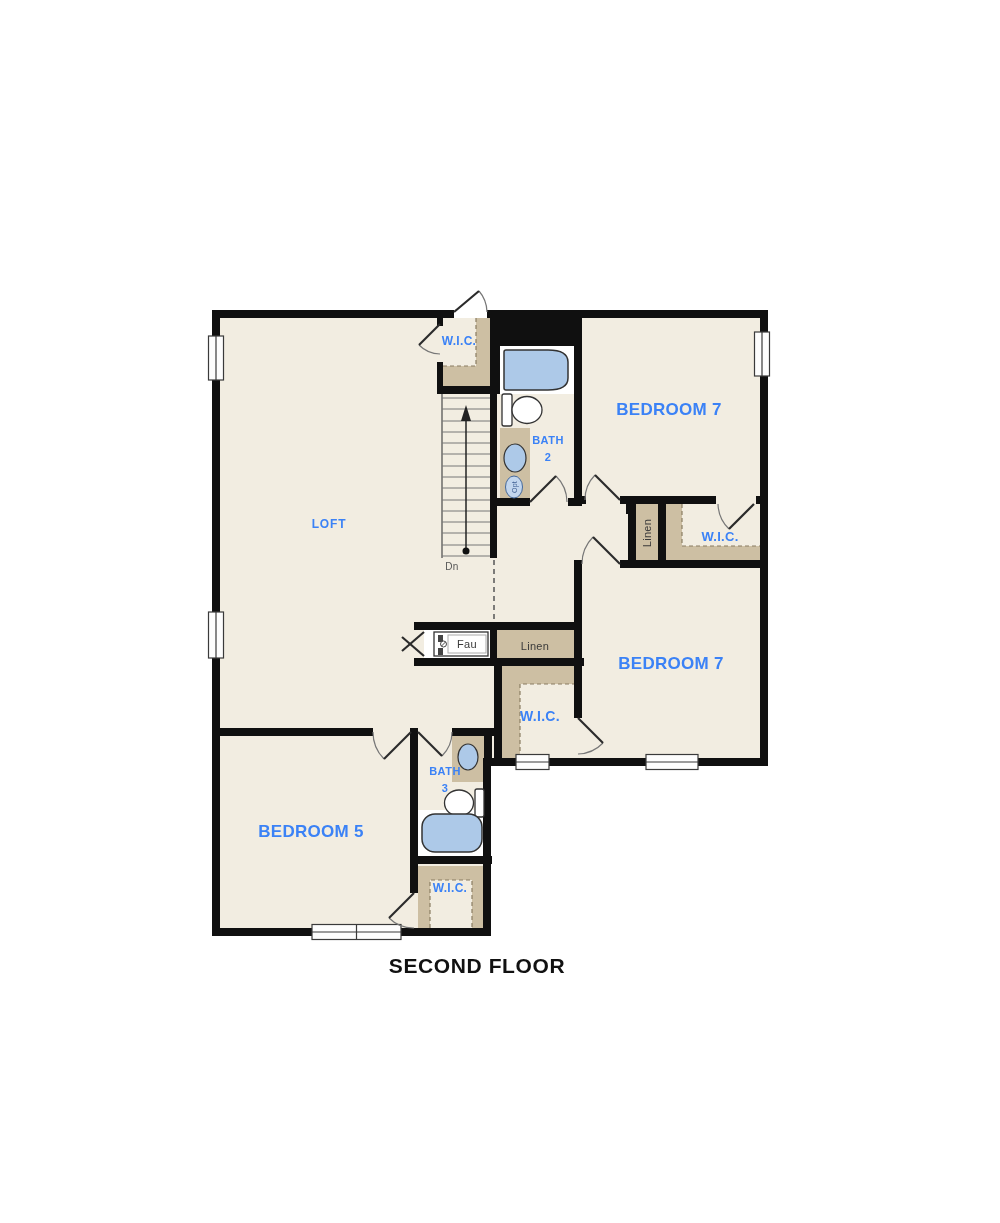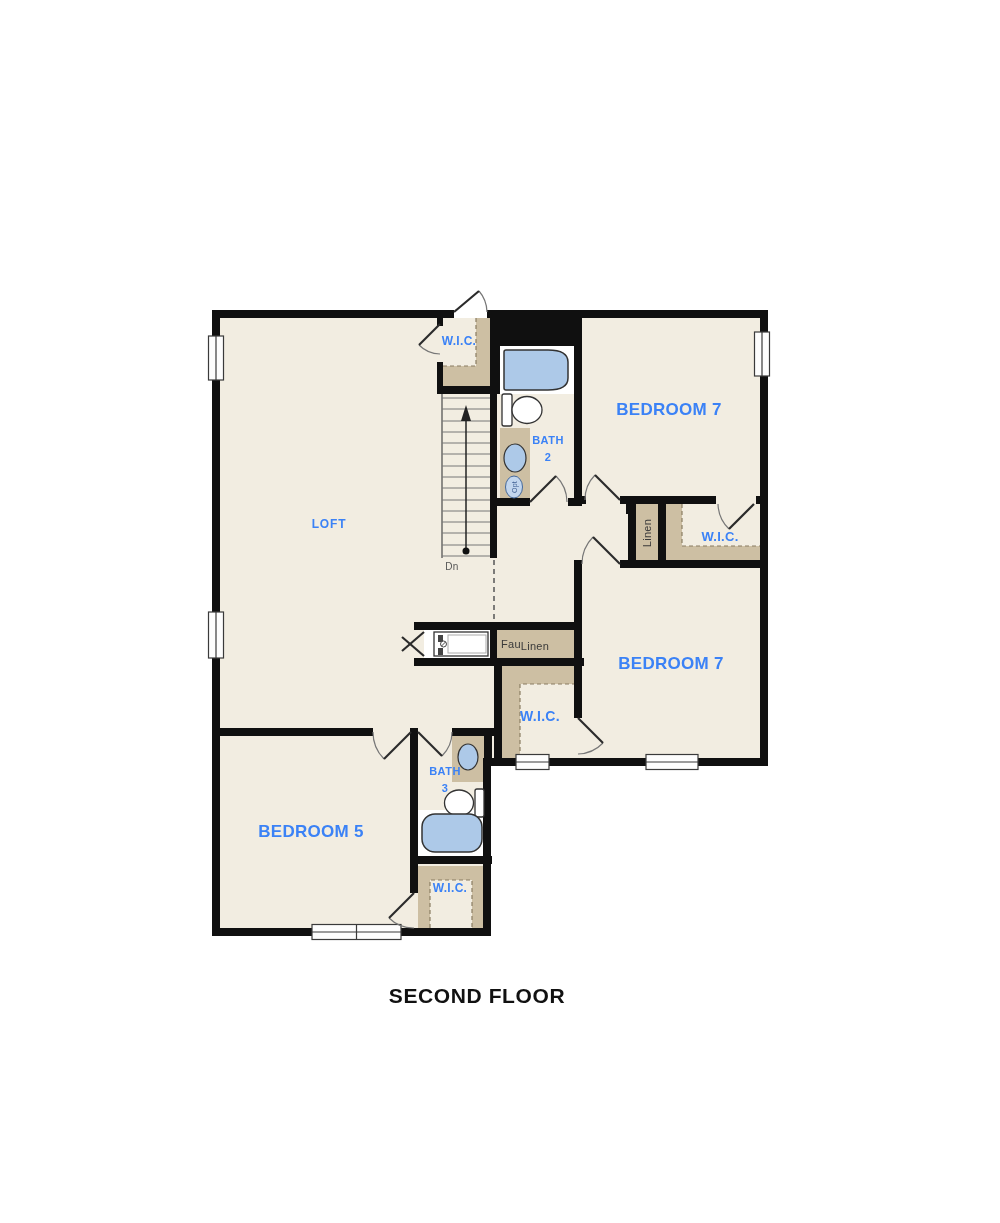--- a/index.html
+++ b/index.html
@@ -239,20 +239,20 @@
 <div class="label bath" style="left:445px;top:771px;">BATH</div>
 <div class="label bath" style="left:445px;top:788px;">3</div>
 
 <div class="label wic-sm" style="left:459px;top:341px;">W.I.C.</div>
 <div class="label wic-md" style="left:720px;top:536px;">W.I.C.</div>
 <div class="label wic-lg" style="left:540px;top:716px;">W.I.C.</div>
 <div class="label wic-sm" style="left:450px;top:888px;">W.I.C.</div>
 
 <div class="label closet rot" style="left:647px;top:533px;">Linen</div>
 <div class="label closet" style="left:535px;top:646px;">Linen</div>
-<div class="label closet" style="left:467px;top:644px;margin-left:44px;">Fau</div>
+<div class="label closet" style="left:467px;top:644px;">Fau</div>
 
 <div class="label dn" style="left:452px;top:566px;">Dn</div>
 <div class="label opt rot" style="left:514px;top:487px;">Opt</div>
 
-<div class="label title" style="left:477px;top:996px;">SECOND FLOOR</div>
+<div class="label title" style="left:477px;top:966px;">SECOND FLOOR</div>
 
 </div>
 
 </body></html>

